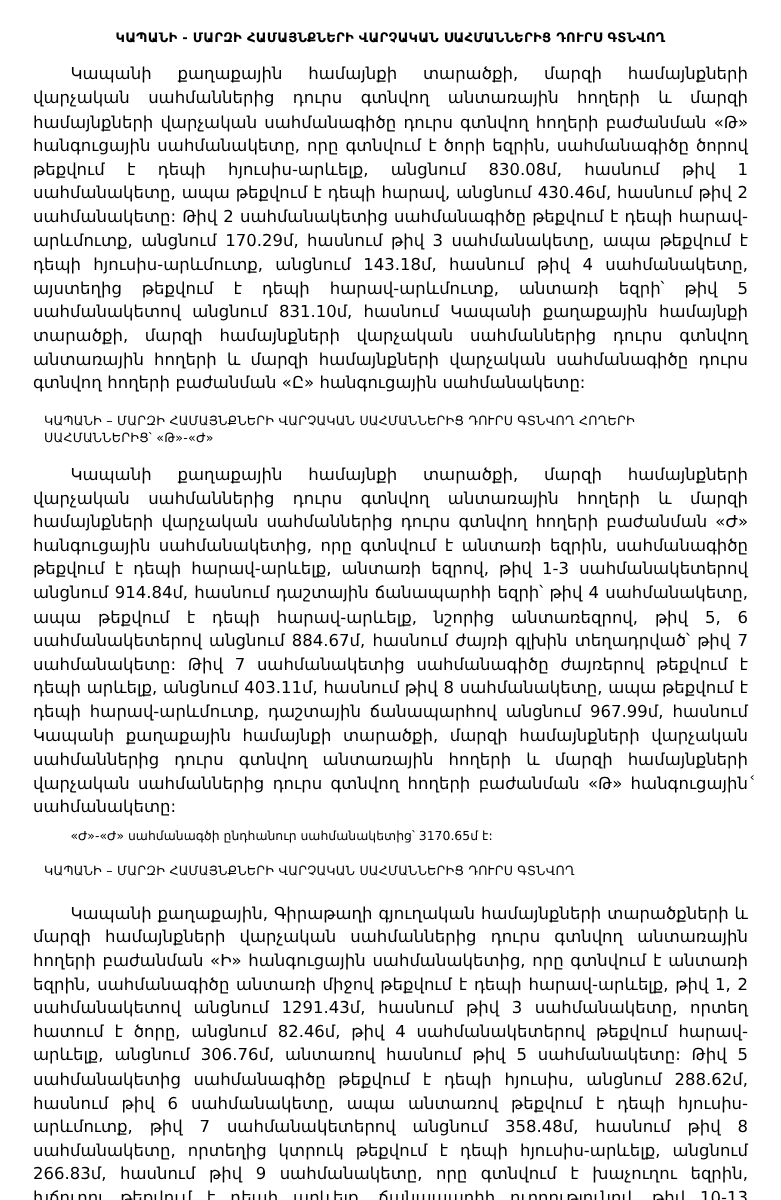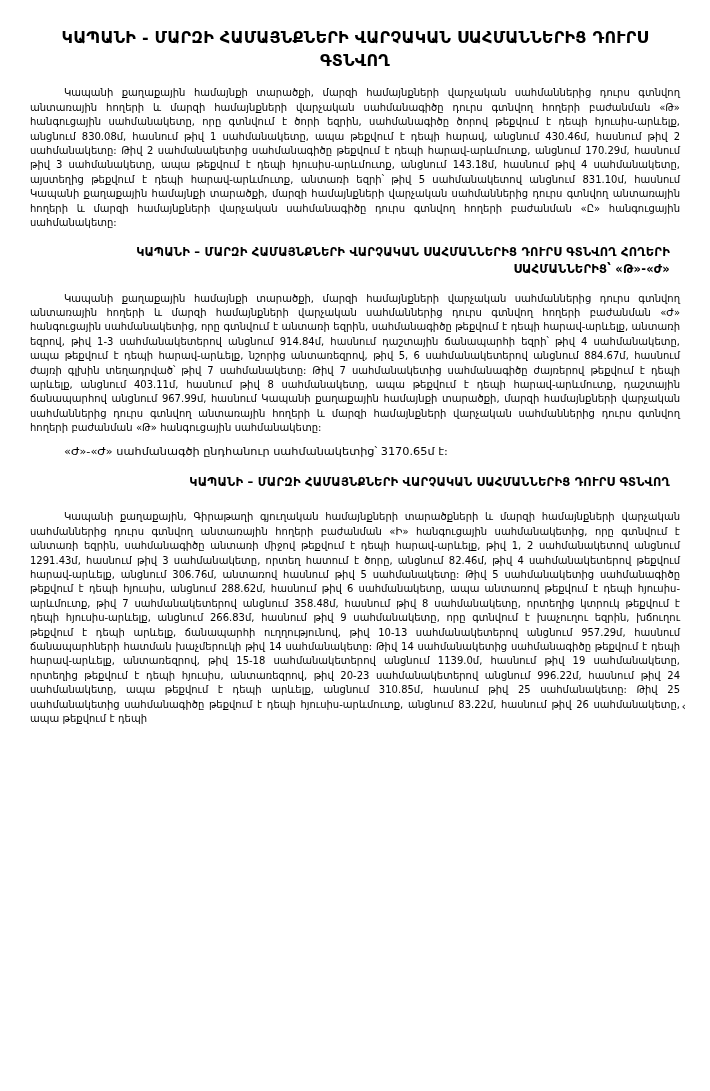--- a/index.html
+++ b/index.html
@@ -15,39 +15,39 @@
   }
   .page {
     width: 710px;
     min-height: 1091px;
     box-sizing: border-box;
     padding: 26px 30px 10px 30px;
     position: relative;
   }
   .doc-title {
     text-align: center;
-    font-size: 16px;
+    font-size: 12px;
     font-weight: bold;
     line-height: 1.45;
     letter-spacing: 0.2px;
     margin: 0 0 14px 0;
     padding: 0 4px;
   }
   .section-head {
-    text-align: right;
+    text-align: left;
     font-size: 11.5px;
-    font-weight: bold;
+    font-weight: normal;
     line-height: 1.45;
     letter-spacing: 0.2px;
     margin: 14px 0 14px 0;
     padding: 0 10px;
   }
   p.body {
     text-align: justify;
-    font-size: 10px;
+    font-size: 15px;
     line-height: 1.44;
     margin: 0 0 8px 0;
     text-indent: 34px;
     word-spacing: 0.2px;
   }
   p.perimeter {
     text-align: left;
     font-size: 11.3px;
     line-height: 1.44;
     margin: 0 0 10px 0;

